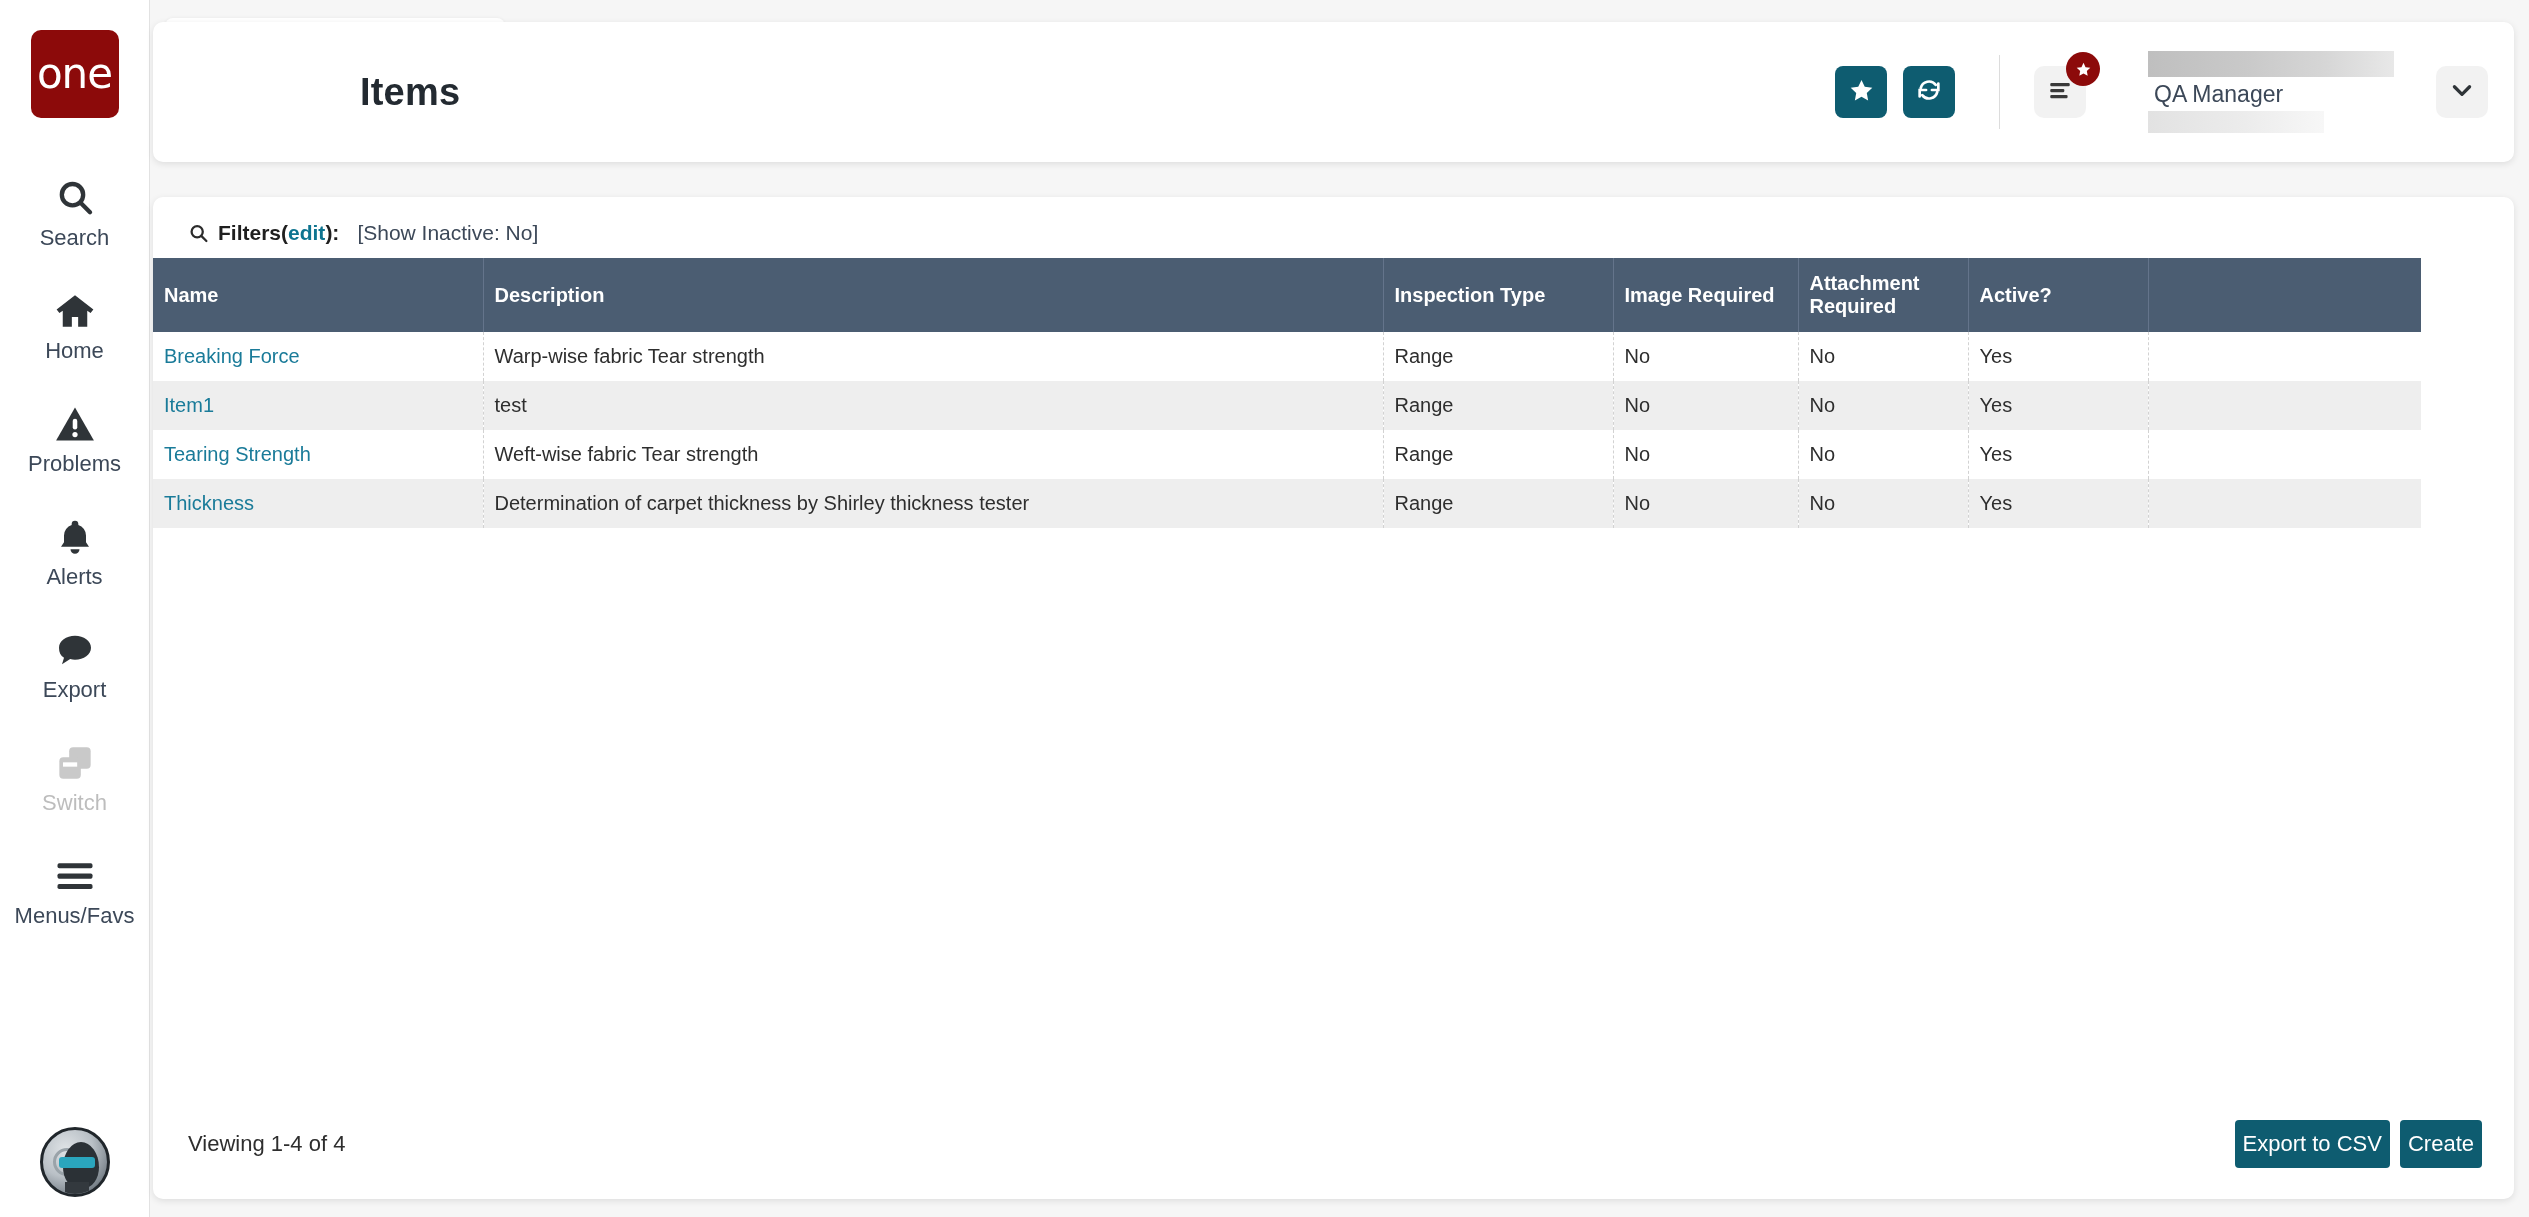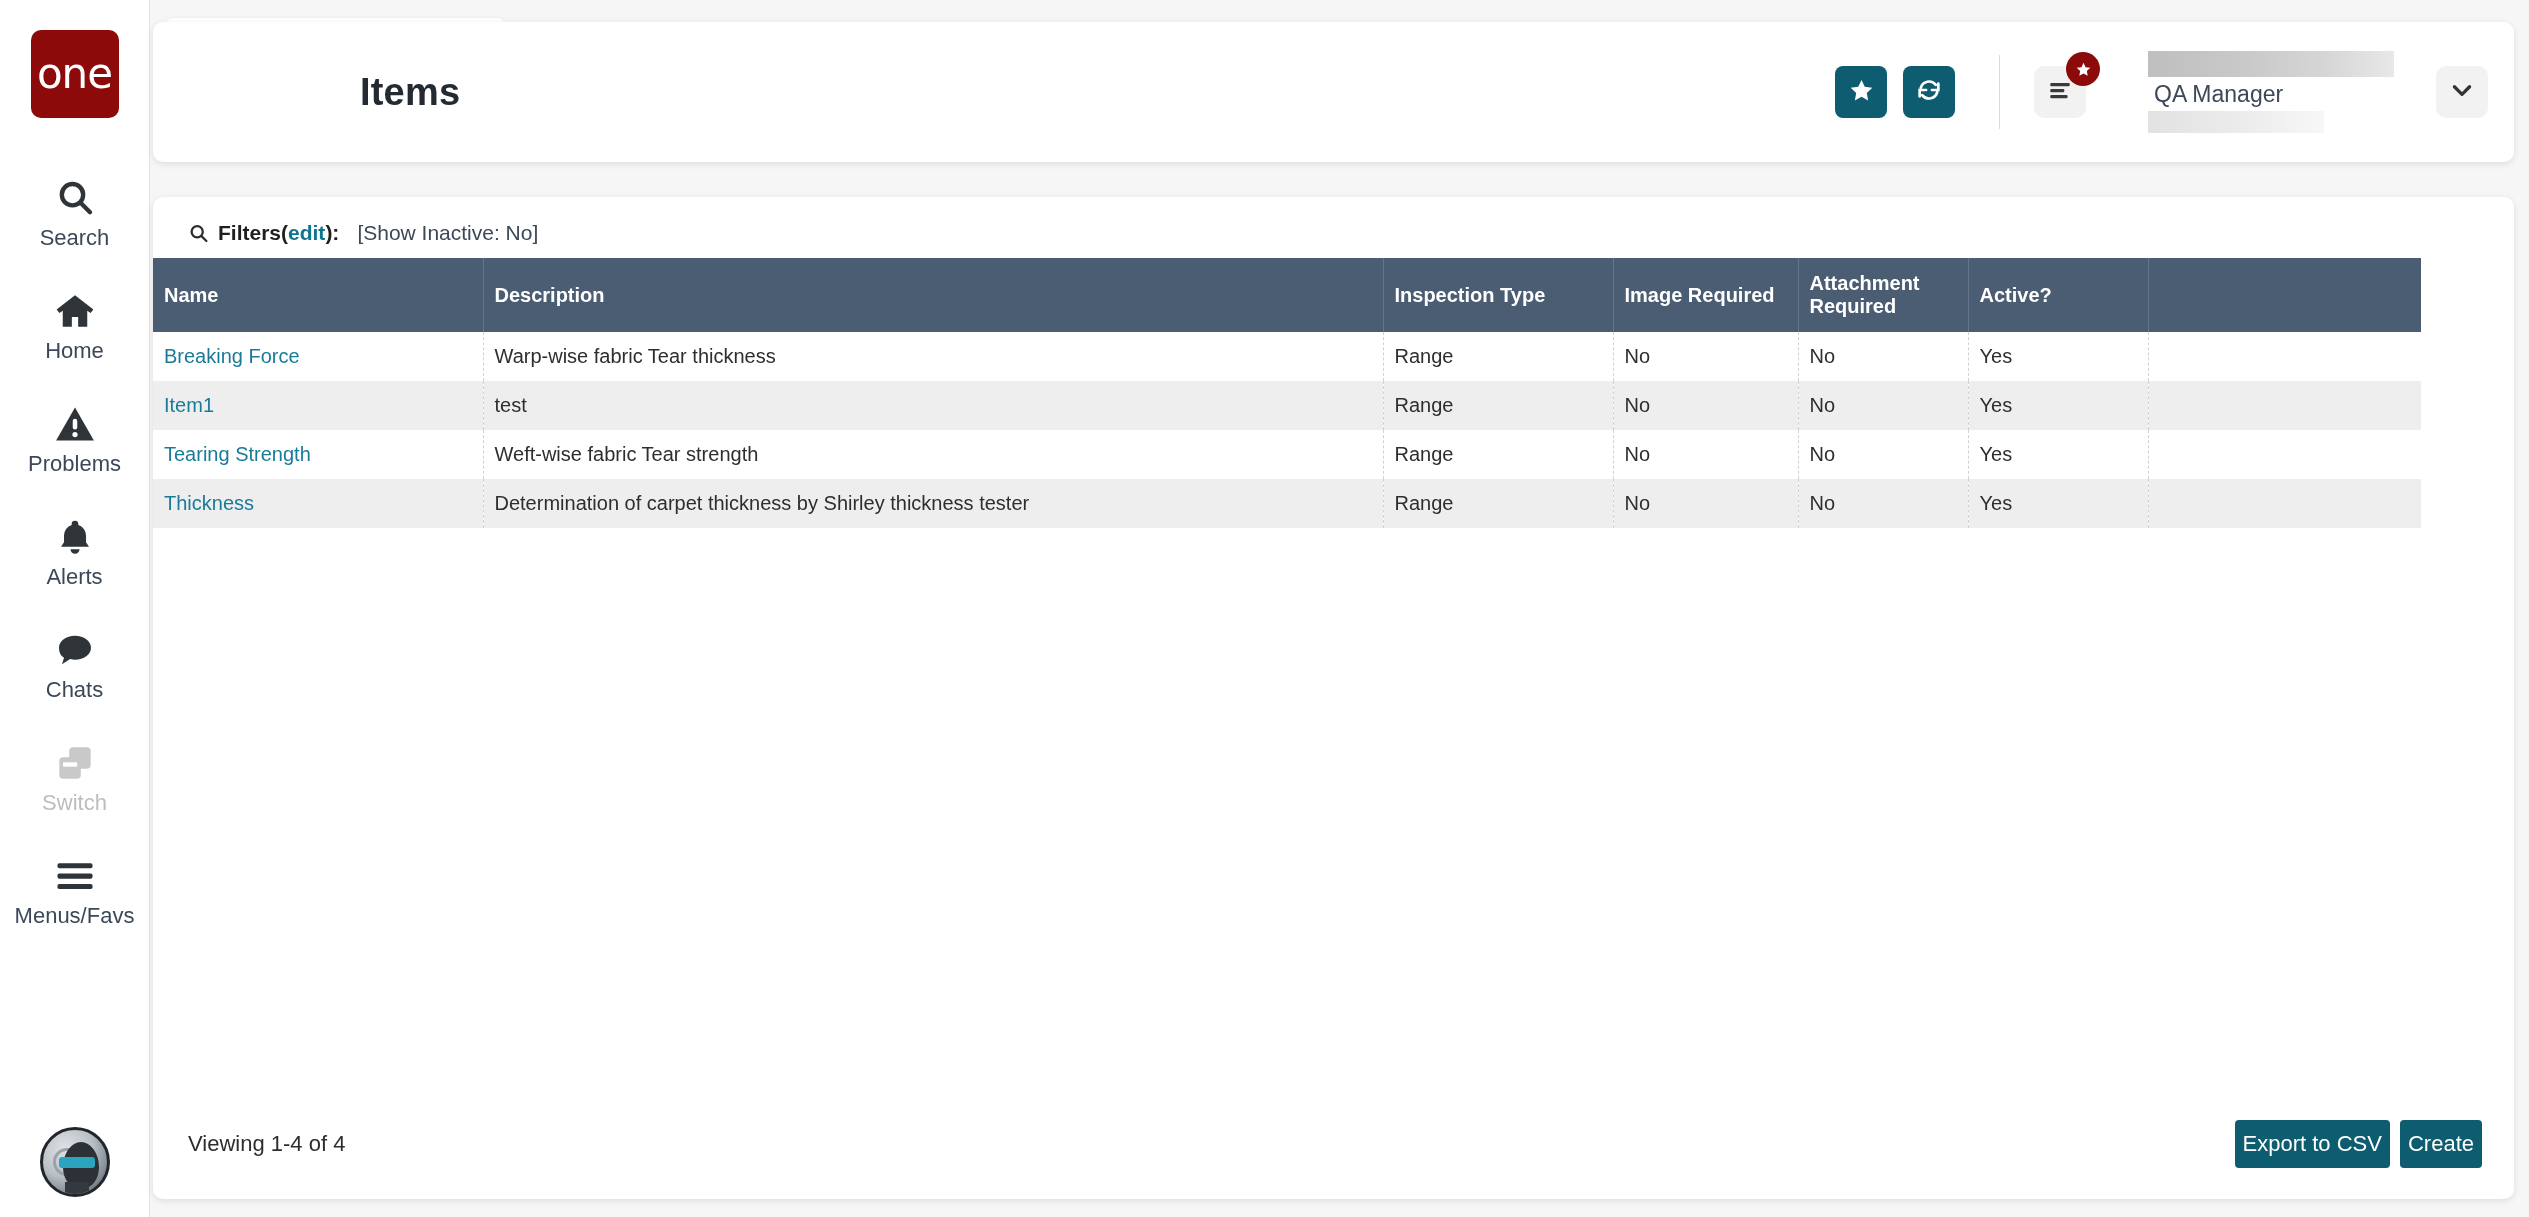--- a/index.html
+++ b/index.html
@@ -241,21 +241,21 @@
         </span>
         <span class="nav-label">Alerts</span>
       </div>
 
       <div class="nav-item">
         <span class="nav-icon">
           <svg width="40" height="40" viewBox="0 0 24 24" fill="#2f3438">
               <path d="M12 3.4c5.3 0 9.6 3.2 9.6 7.2s-4.3 7.2-9.6 7.2c-1 0-2-.1-2.9-.35L4.2 20.6l1.2-3.9C3.3 15.4 2.4 13.5 2.4 10.6c0-4 4.3-7.2 9.6-7.2z"></path>
             </svg>
         </span>
-        <span class="nav-label">Chats</span>
+        <span class="nav-label">Export</span>
       </div>
 
       <div class="nav-item disabled">
         <span class="nav-icon">
           <svg width="40" height="40" viewBox="0 0 24 24" fill="#c9c9c9">
               <rect x="8.5" y="2.6" width="12.9" height="12.9" rx="2.4"></rect>
               <rect x="2.6" y="8.5" width="12.9" height="12.9" rx="2.4"></rect>
               <rect x="4.8" y="11.6" width="8.5" height="2.6" fill="#ffffff"></rect>
             </svg>
         </span>
@@ -389,21 +389,21 @@
             <th>Inspection Type</th>
             <th>Image Required</th>
             <th>Attachment Required</th>
             <th>Active?</th>
             <th></th>
           </tr>
         </thead>
         <tbody>
           <tr>
             <td class="name-cell"><a>Breaking Force</a></td>
-            <td>Warp-wise fabric Tear thickness</td>
+            <td>Warp-wise fabric Tear strength</td>
             <td>Range</td>
             <td>No</td>
             <td>No</td>
             <td>Yes</td>
             <td></td>
           </tr>
           <tr>
             <td class="name-cell"><a>Item1</a></td>
             <td>test</td>
             <td>Range</td>

